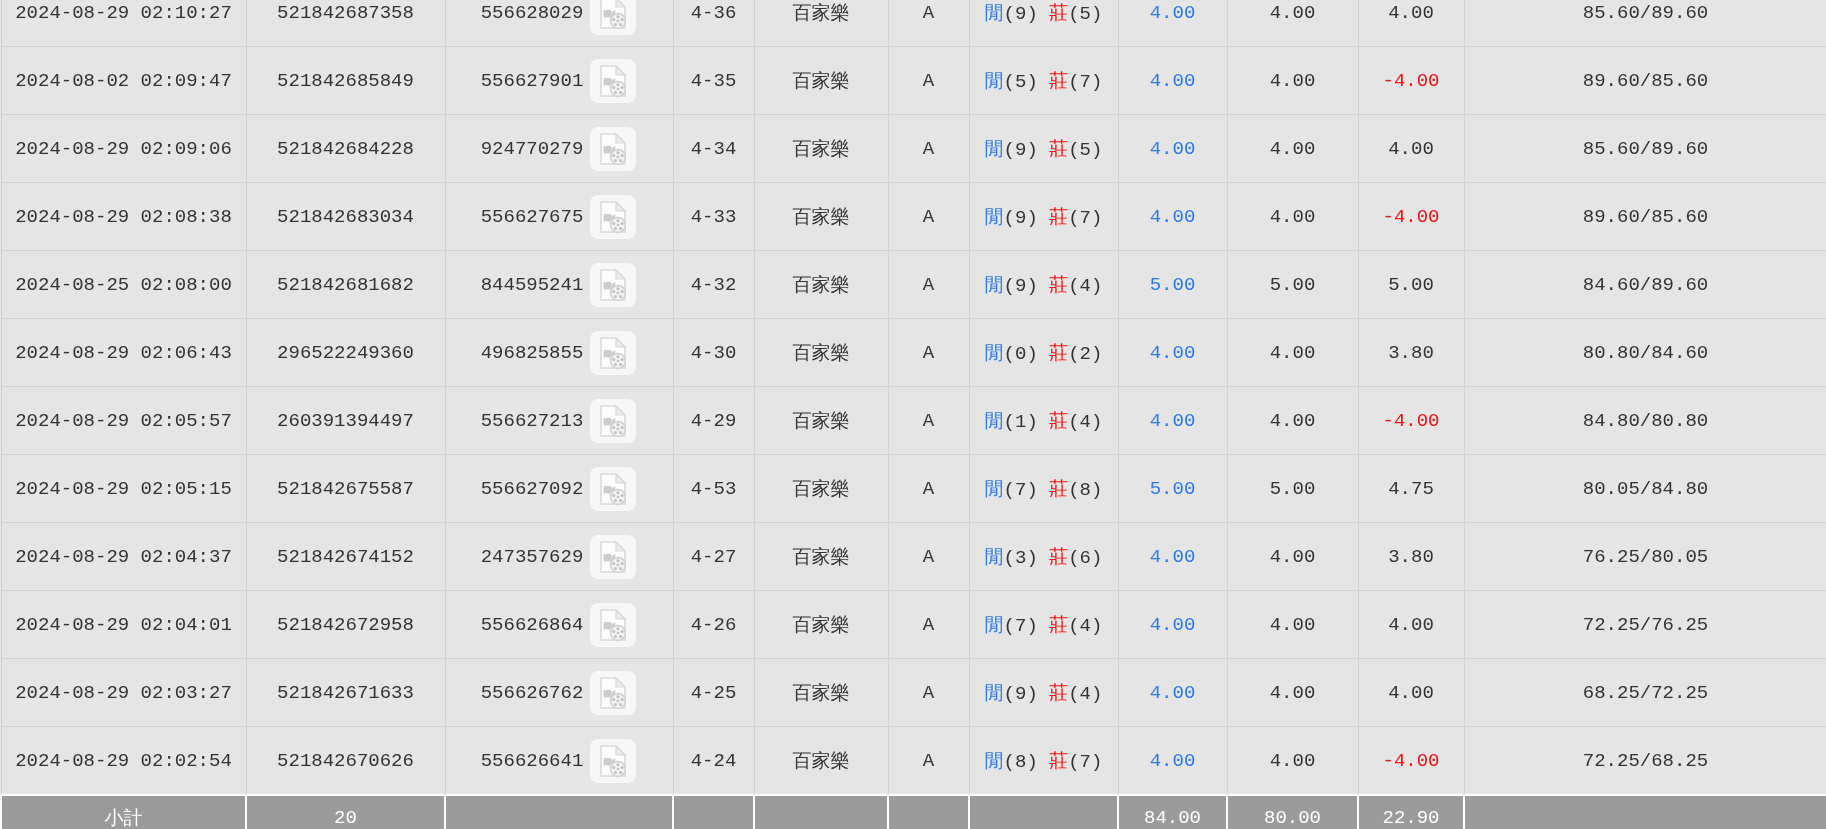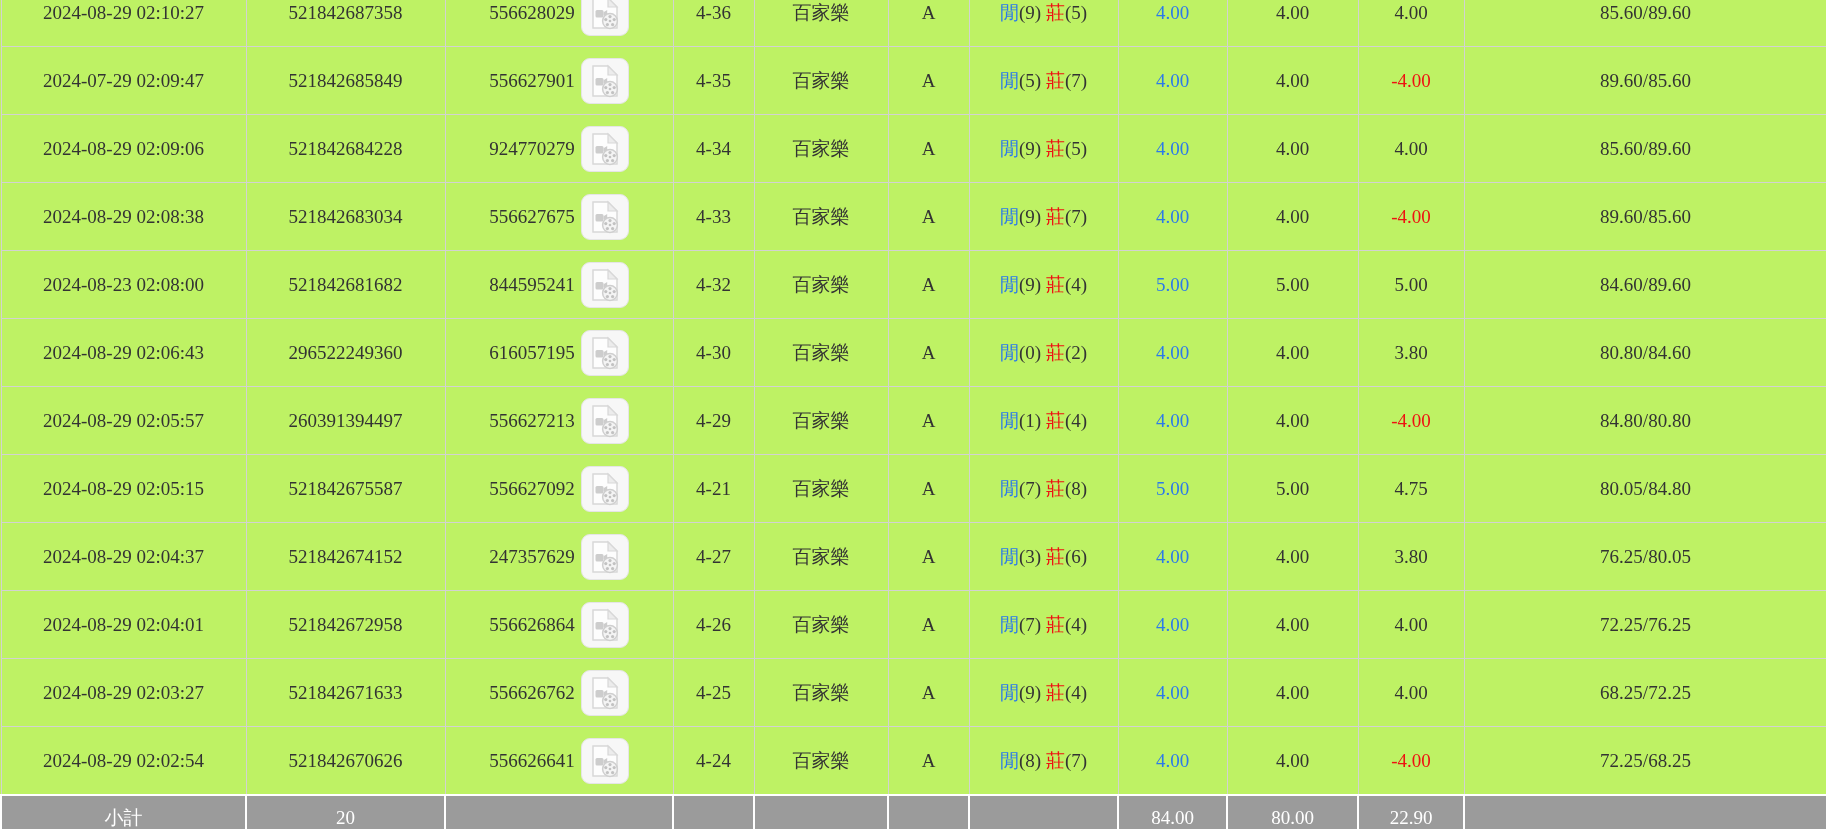--- a/index.html
+++ b/index.html
@@ -1,18 +1,18 @@
 <!DOCTYPE html>
 <html style="--blue: #2b79ea; --red: #ee1111; --footer-bg: #9b9b9b;"><head>
 <meta charset="utf-8">
 <style>
   html,body { margin:0; padding:0; background:#fff; }
   .viewport {
     position:relative; width:1826px; height:829px; overflow:hidden;
-    background:#bef264; font-family:Liberation Serif, serif;
+    background:#e5e5e5; font-family:Liberation Mono, monospace;
   }
   table.bet-table {
     position:absolute; top:-22px; left:0; width:1826px;
     border-collapse:collapse; table-layout:fixed;
   }
   td {
     border:1px solid #d2d2d2; text-align:center; vertical-align:middle;
     font-size:19px; color:#333; padding:0; overflow:hidden; white-space:nowrap;
   }
   tr.data-row td { height:67px; }
@@ -82,21 +82,21 @@
     <td>
       <span class="player-label">閒</span><span>(9)</span>
       <span class="banker-label">莊</span><span>(5)</span>
     </td>
     <td><span class="bet-amount">4.00</span></td>
     <td><span>4.00</span></td>
     <td><span class="win-loss">4.00</span></td>
     <td><span>85.60/89.60</span></td>
   </tr>
         <tr class="data-row">
-    <td><span>2024-07-29 02:09:47</span></td>
+    <td><span>2024-08-02 02:09:47</span></td>
     <td><span>521842685849</span></td>
     <td>
       <span class="round-inner">
         <span>556627901</span>
         <button class="video-btn">
           <span style="display:inline-flex;">
             <svg width="34" height="36" viewBox="0 0 34 36" xmlns="http://www.w3.org/2000/svg">
               <path d="M5 3 L20 3 L29 12 L29 33 L5 33 Z" fill="#fdfdfd" stroke="#d8d8d8" stroke-width="1.5"></path>
               <path d="M20 3 L20 12 L29 12 Z" fill="#ececec" stroke="#d8d8d8" stroke-width="1.2"></path>
               <rect x="7.5" y="15" width="8" height="7.4" rx="1.5" fill="#cdcdcd"></rect>
@@ -193,21 +193,21 @@
     <td>
       <span class="player-label">閒</span><span>(9)</span>
       <span class="banker-label">莊</span><span>(7)</span>
     </td>
     <td><span class="bet-amount">4.00</span></td>
     <td><span>4.00</span></td>
     <td><span class="win-loss neg">-4.00</span></td>
     <td><span>89.60/85.60</span></td>
   </tr>
         <tr class="data-row">
-    <td><span>2024-08-23 02:08:00</span></td>
+    <td><span>2024-08-25 02:08:00</span></td>
     <td><span>521842681682</span></td>
     <td>
       <span class="round-inner">
         <span>844595241</span>
         <button class="video-btn">
           <span style="display:inline-flex;">
             <svg width="34" height="36" viewBox="0 0 34 36" xmlns="http://www.w3.org/2000/svg">
               <path d="M5 3 L20 3 L29 12 L29 33 L5 33 Z" fill="#fdfdfd" stroke="#d8d8d8" stroke-width="1.5"></path>
               <path d="M20 3 L20 12 L29 12 Z" fill="#ececec" stroke="#d8d8d8" stroke-width="1.2"></path>
               <rect x="7.5" y="15" width="8" height="7.4" rx="1.5" fill="#cdcdcd"></rect>
@@ -234,21 +234,21 @@
     <td><span class="bet-amount">5.00</span></td>
     <td><span>5.00</span></td>
     <td><span class="win-loss">5.00</span></td>
     <td><span>84.60/89.60</span></td>
   </tr>
         <tr class="data-row">
     <td><span>2024-08-29 02:06:43</span></td>
     <td><span>296522249360</span></td>
     <td>
       <span class="round-inner">
-        <span>616057195</span>
+        <span>496825855</span>
         <button class="video-btn">
           <span style="display:inline-flex;">
             <svg width="34" height="36" viewBox="0 0 34 36" xmlns="http://www.w3.org/2000/svg">
               <path d="M5 3 L20 3 L29 12 L29 33 L5 33 Z" fill="#fdfdfd" stroke="#d8d8d8" stroke-width="1.5"></path>
               <path d="M20 3 L20 12 L29 12 Z" fill="#ececec" stroke="#d8d8d8" stroke-width="1.2"></path>
               <rect x="7.5" y="15" width="8" height="7.4" rx="1.5" fill="#cdcdcd"></rect>
               <polygon points="15.5,17.2 19.2,15.1 19.2,22.3 15.5,20.2" fill="#cdcdcd"></polygon>
               <circle cx="22" cy="26" r="7.4" fill="#f4f4f4" stroke="#cfcfcf" stroke-width="1.5"></circle>
               <circle cx="22" cy="26" r="1.3" fill="#c2c2c2"></circle>
               <circle cx="22" cy="21.6" r="1.6" fill="#c2c2c2"></circle>
@@ -328,21 +328,21 @@
               <circle cx="22" cy="21.6" r="1.6" fill="#c2c2c2"></circle>
               <circle cx="26.2" cy="24.6" r="1.6" fill="#c2c2c2"></circle>
               <circle cx="24.6" cy="29.6" r="1.6" fill="#c2c2c2"></circle>
               <circle cx="19.4" cy="29.6" r="1.6" fill="#c2c2c2"></circle>
               <circle cx="17.8" cy="24.6" r="1.6" fill="#c2c2c2"></circle>
             </svg>
           </span>
         </button>
       </span>
     </td>
-    <td><span>4-21</span></td>
+    <td><span>4-53</span></td>
     <td><span>百家樂</span></td>
     <td><span>A</span></td>
     <td>
       <span class="player-label">閒</span><span>(7)</span>
       <span class="banker-label">莊</span><span>(8)</span>
     </td>
     <td><span class="bet-amount">5.00</span></td>
     <td><span>5.00</span></td>
     <td><span class="win-loss">4.75</span></td>
     <td><span>80.05/84.80</span></td>

